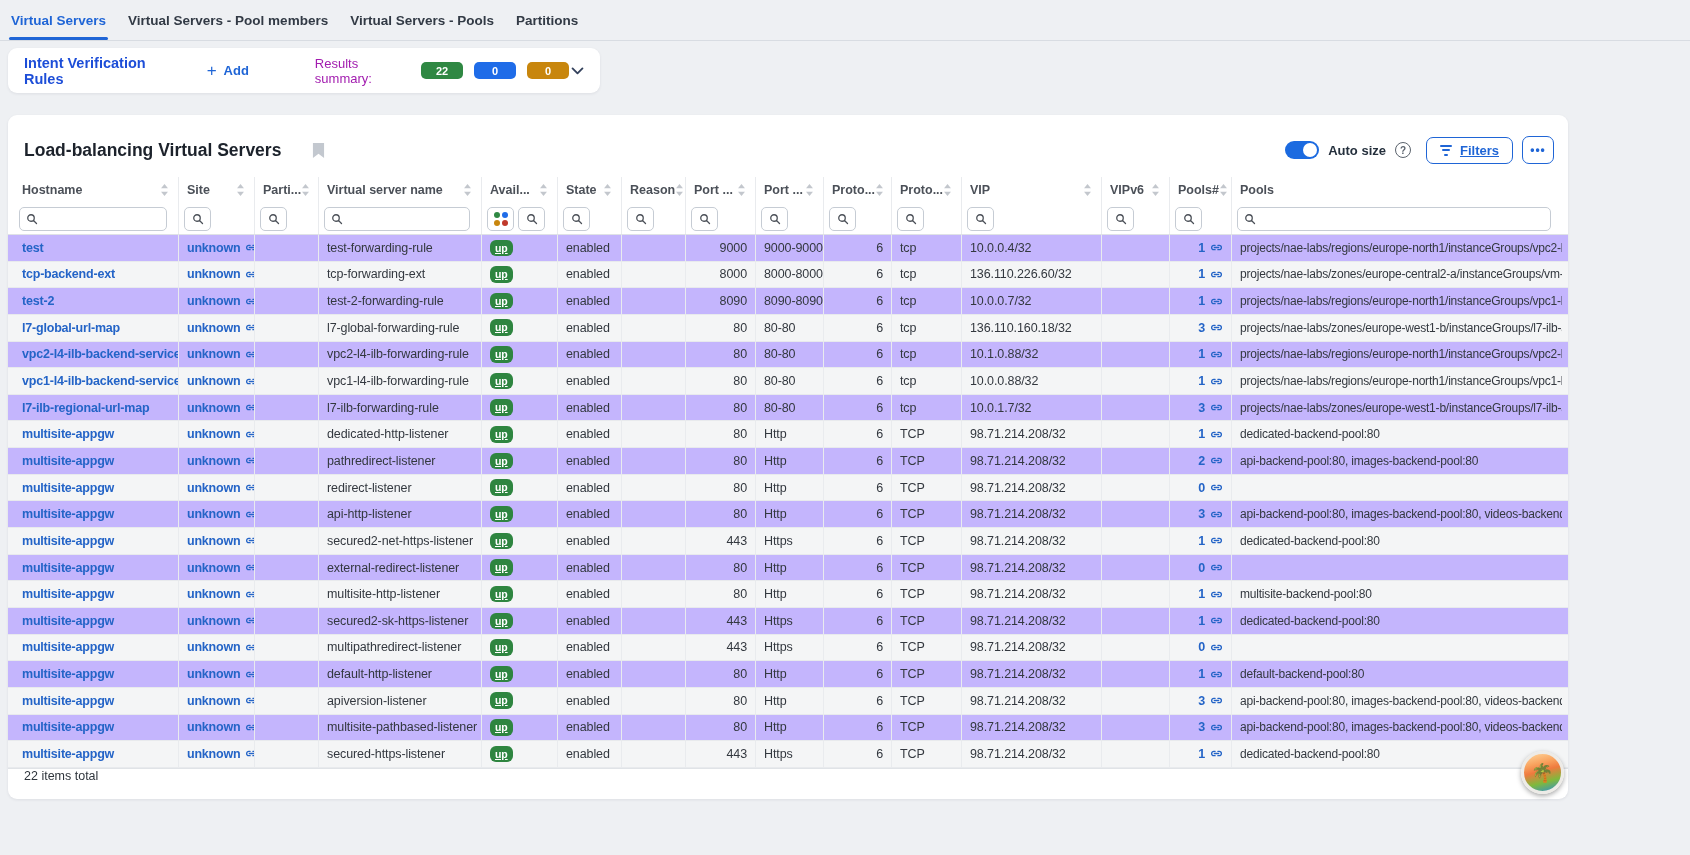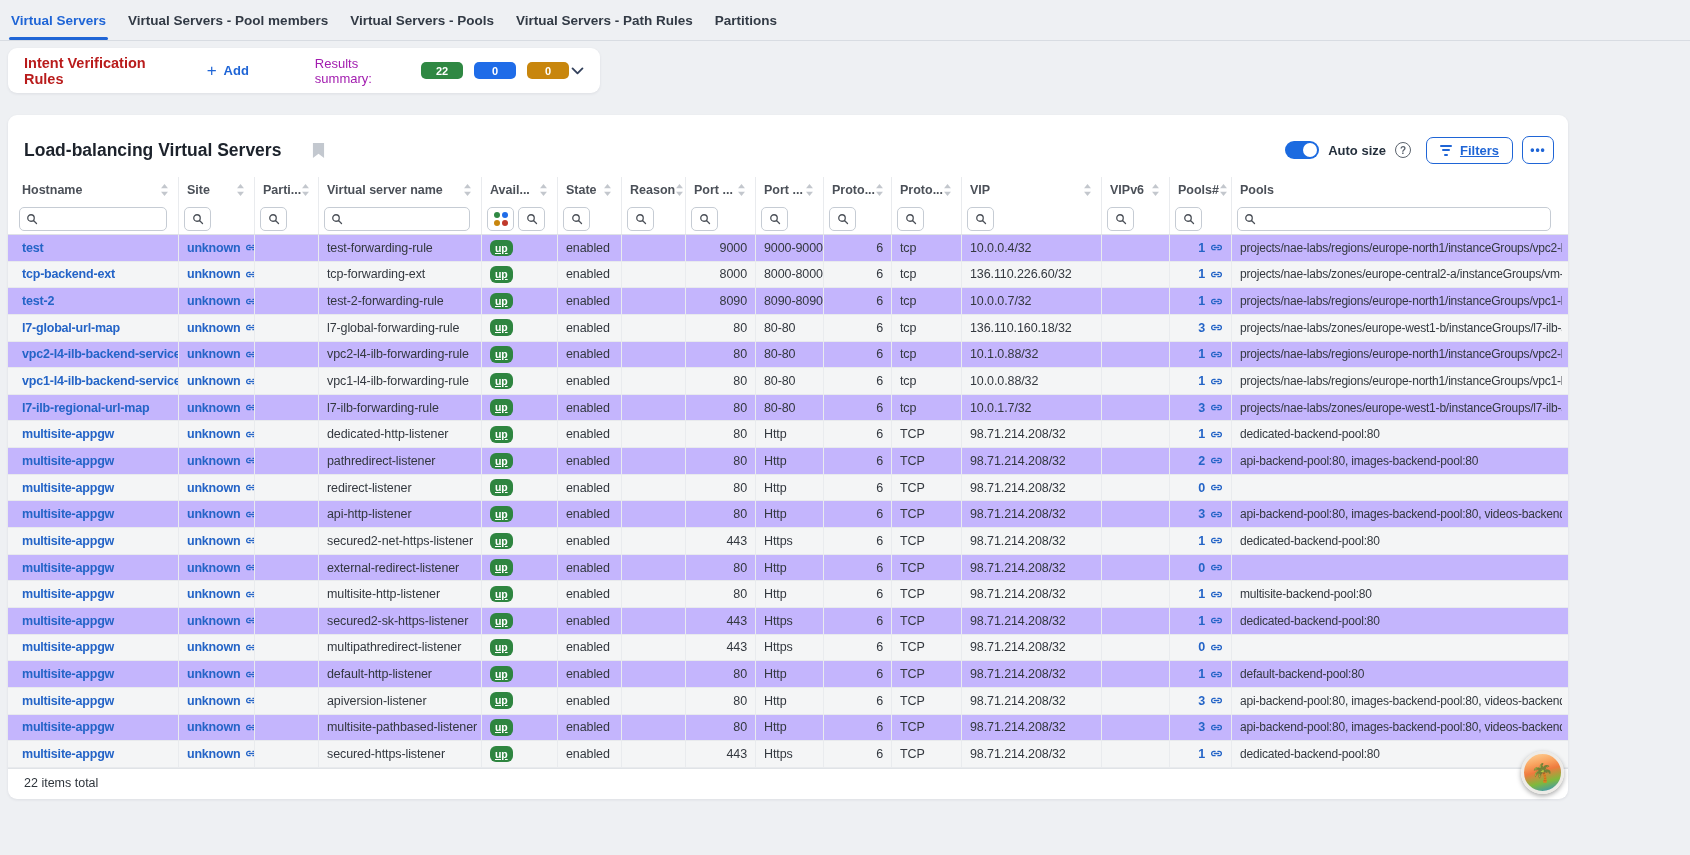--- a/index.html
+++ b/index.html
@@ -26,21 +26,21 @@
   .tab.active::after{
     content:""; position:absolute; left:9px; right:9px; bottom:0; height:3px;
     background:#1f65d6; border-radius:2px;
   }
   
   .ivr-card{
     position:absolute; left:8px; top:48px; width:592px; height:45px;
     background:#fff; border-radius:9px; box-shadow:0 1px 3px rgba(20,30,50,.08);
     display:flex; align-items:center; padding:0 14px 0 16px;
   }
-  .ivr-title{ font-size:14.5px; font-weight:700; color:#b91c1c; }
+  .ivr-title{ font-size:14.5px; font-weight:700; color:#1d4ed8; }
   .add-btn{
     display:flex; align-items:center; gap:7px; margin-left:30px;
     background:none; border:none; cursor:pointer;
     color:#1f65d6; font-family:inherit; font-size:13px; font-weight:700;
   }
   .add-btn .plus{ font-size:17px; font-weight:400; line-height:1; }
   .summary-label{ margin-left:66px; font-size:13px; color:#a21caf; }
   .badge{
     display:inline-flex; align-items:center; justify-content:center;
     min-width:42px; height:17px; border-radius:5px; padding:0 8px;
@@ -115,21 +115,21 @@
   .th,.tf,.td{ border-right:1px solid #e9ebee; }
   .th:last-child,.tf:last-child,.td:last-child{ border-right:none; }
   .td.r, .td.col7, .td.col9, .td.col13{ justify-content:flex-end; }
   .td.col14{ font-size:12px; letter-spacing:-0.2px; }
   .lnk{ color:#2464c7; font-weight:700; font-size:12.5px; letter-spacing:-0.2px; text-decoration:none; display:flex; align-items:center; gap:5px; cursor:pointer; }
   .up{
     background:var(--up-color,#2e8540); color:#fff; font-size:10.5px; font-weight:700;
     padding:3px 5px; border-radius:6px; line-height:1;text-decoration:underline;
   }
   .card-foot{
-    height:30px; border-top:1px solid #e0e3e7; display:flex; align-items:center;
+    height:30px; border-top:1px solid #e0e3e7; display:flex; 
     padding:0 16px; font-size:12.5px; color:#2f353c;
   }
   
   .island{
     position:absolute; left:1521px; top:751px; width:43px; height:43px; border-radius:50%;
     border:3px solid #edebe7;
     background:linear-gradient(165deg,#ffd79d 0%,#f9a35f 28%,#ef7a3e 46%,#7fb93c 72%,#2e8fd0 100%);
     box-shadow:0 2px 5px rgba(0,0,0,.35);
     display:grid; place-items:center; font-size:18px; cursor:pointer; line-height:1;
   }
@@ -139,23 +139,20 @@
 
 <nav class="tabbar">
   <div class="tab active">
       <span>Virtual Servers</span>
     </div>
   <div class="tab">
       <span>Virtual Servers - Pool members</span>
     </div>
   <div class="tab">
       <span>Virtual Servers - Pools</span>
-    </div>
-  <div class="tab">
-      <span>Virtual Servers - Path Rules</span>
     </div>
   <div class="tab">
       <span>Partitions</span>
     </div>
 </nav>
 
 <section class="ivr-card">
   <span class="ivr-title">Intent Verification Rules</span>
   <button class="add-btn">
     <span class="plus">+</span>

